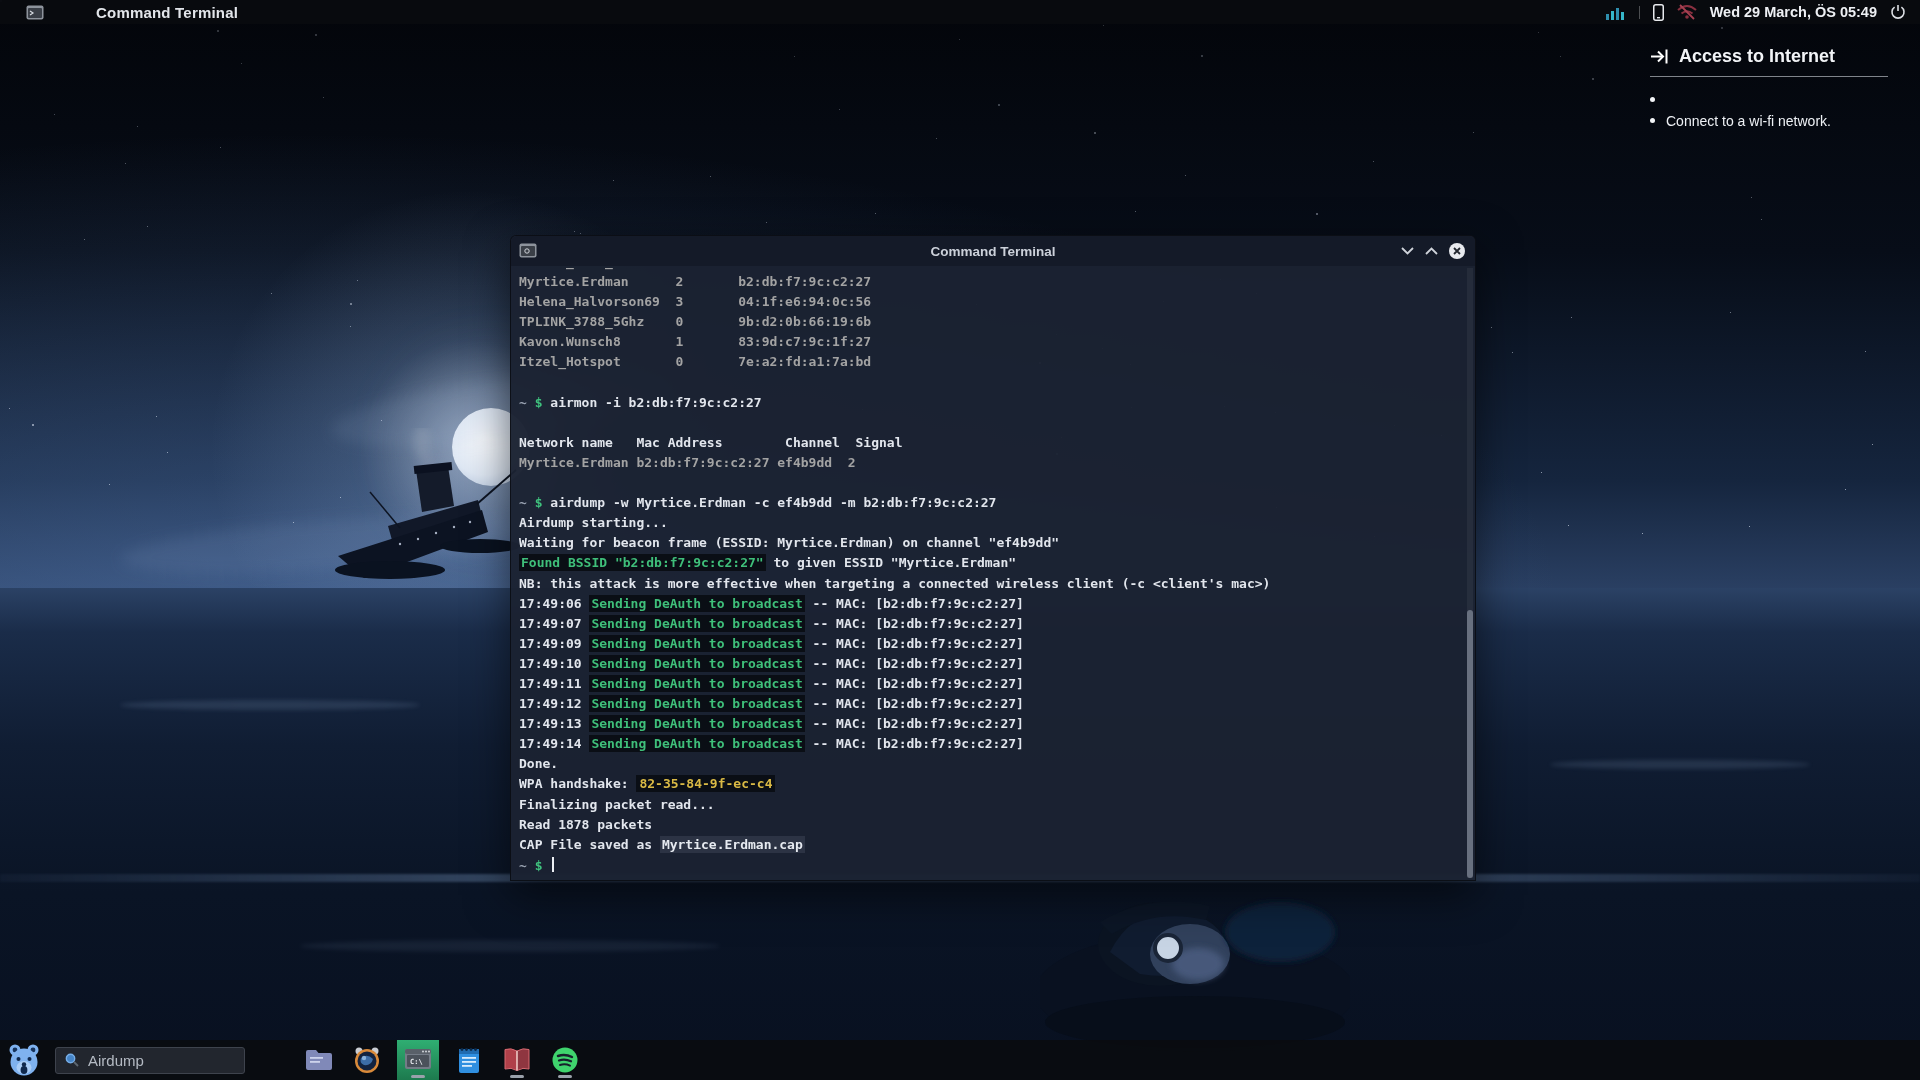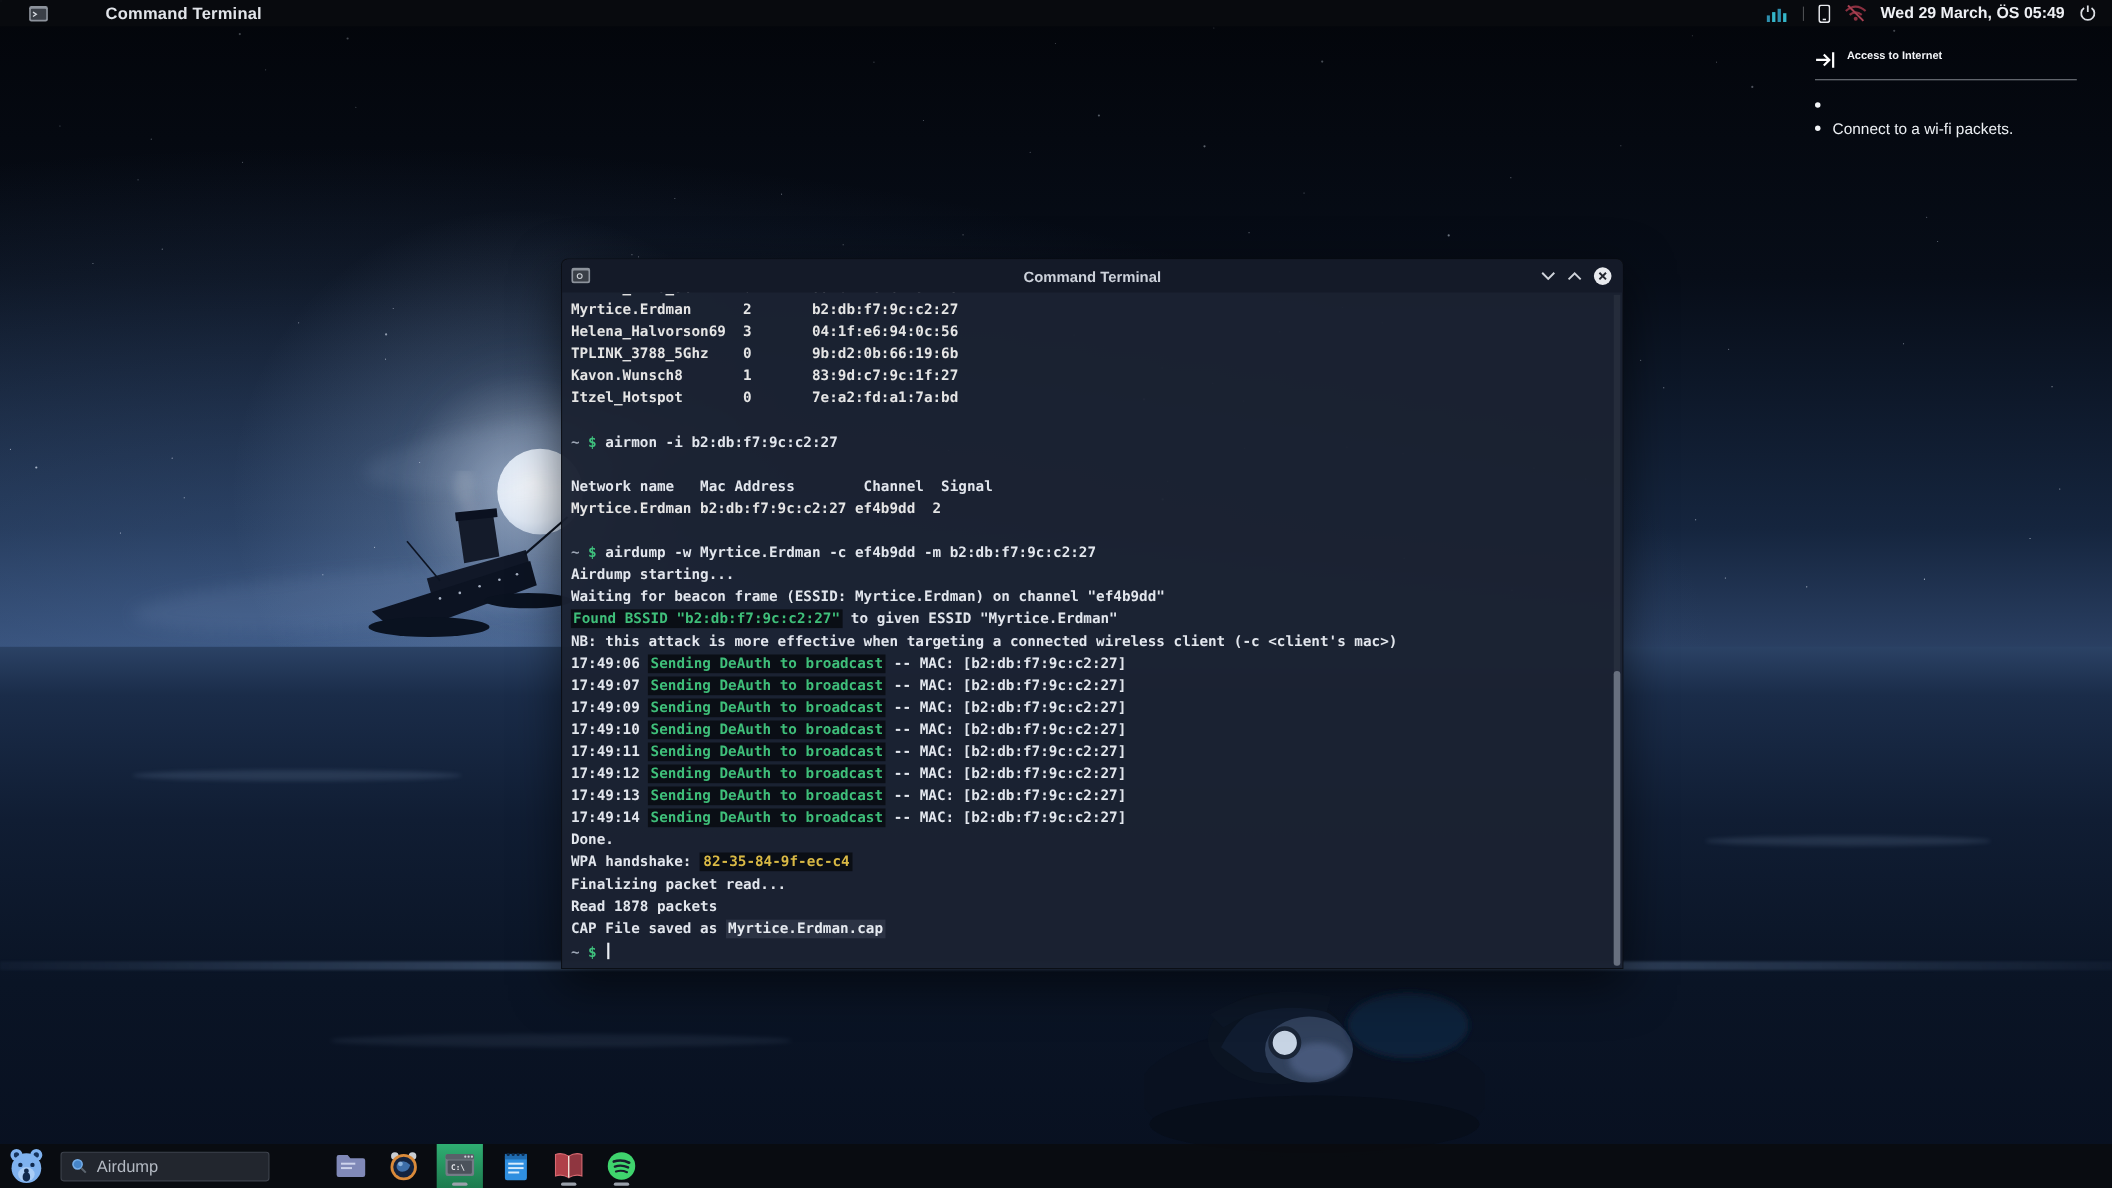--- a/index.html
+++ b/index.html
@@ -34,21 +34,21 @@
     background:rgba(9,11,15,0.94); display:flex; align-items:center; color:#e6e8ec; }
   .mb-left { display:flex; align-items:center; margin-left:26px; }
   .mb-appicon { width:18px; height:15px; }
   .mb-title { margin-left:52px; font-size:15px; font-weight:700; color:#e2e5ea; letter-spacing:0.2px; }
   .mb-right { margin-left:auto; display:flex; align-items:center; gap:13px; margin-right:14px; }
   .mb-sep { width:1px; height:13px; background:rgba(255,255,255,0.28); }
   .mb-clock { font-size:14.5px; font-weight:600; color:#eef0f4; }
 
   
   .taskpanel { position:absolute; left:1650px; top:46px; width:252px; z-index:10; color:#f2f4f7; }
-  .tp-head { display:flex; gap:9px; font-size:10px; font-weight:700; }
+  .tp-head { display:flex; align-items:center; gap:9px; font-size:18px; font-weight:700; }
   .tp-divider { margin-top:9px; width:238px; border-top:1px solid rgba(230,235,242,0.55); }
   .tp-list { margin-top:13px; list-style:none; }
   .tp-item { display:flex; gap:11px; margin-bottom:9px; }
   .tp-bullet { width:5px; height:5px; border-radius:50%; background:#f2f4f7; margin-top:7px; flex:none; }
   .tp-text { width:210px; font-size:14px; line-height:20px; color:#eef1f5; }
 
   
   .terminal { position:absolute; left:510px; top:235px; width:966px; height:646px; z-index:20;
     background:rgba(27,34,50,0.97); border:1px solid rgba(0,0,0,0.55); border-radius:6px 6px 0 0;
     box-shadow:0 14px 44px rgba(0,0,0,0.55); }
@@ -57,21 +57,21 @@
   .tb-icon { position:absolute; left:8px; top:7px; }
   .tb-title { flex:1; text-align:center; color:#ccd1da; font-size:13.5px; font-weight:600; }
   .tb-controls { position:absolute; right:10px; top:0; height:30px; display:flex; align-items:center; gap:11px; }
   .tb-btn { cursor:default; display:flex; align-items:center; }
   .closebtn { width:16px; height:16px; border-radius:50%; background:#e8eaee; display:flex; align-items:center; justify-content:center; }
   .term-content { position:absolute; top:30px; left:0; right:0; bottom:0; overflow:hidden; padding-left:8px; }
   .tlines { margin-top:-12px; font-family:"DejaVu Sans Mono", monospace; font-size:13px; font-weight:700;
     white-space:pre; color:#e2e6ed; }
   .tline { height:20.1px; }
   .w { color:#e2e6ed; }
-  .d { color:#e5e5e5; }
+  .d { color:#a3a3a3; }
   .t { color:#9aa3b2; }
   .p { color:#3fc27e; }
   .g { color:#3fbf7a; background:#0a0e15; padding:1px 2px; }
   .y { color:#d9b945; background:#0a0e15; padding:1px 3px; }
   .s { color:#e6eaf0; background:#2c3344; padding:1px 2px; }
   .cur { display:inline-block; width:2px; height:15px; background:#eceff4; vertical-align:-2px; margin-left:2px; }
   .vscroll { position:absolute; right:2px; top:32px; bottom:2px; width:6px; background:rgba(255,255,255,0.05); }
   .vthumb { position:absolute; left:0; width:6px; top:56%; height:44%; background:#68707f; border-radius:3px; }
 
   
@@ -281,21 +281,21 @@
     </svg>
     <span>Access to Internet</span>
   </div>
   <div class="tp-divider"></div>
   <ul class="tp-list">
     <li class="tp-item">
       <span class="tp-bullet"></span>
     </li>
     <li class="tp-item">
       <span class="tp-bullet"></span>
-      <span class="tp-text">Connect to a wi-fi packets.</span>
+      <span class="tp-text">Connect to a wi-fi network.</span>
     </li>
   </ul>
 </div>
 
 <div class="terminal">
   <div class="titlebar">
     <svg class="tb-icon" width="18" height="15" viewBox="0 0 18 15">
       <rect x="0.5" y="0.5" width="17" height="14" rx="2" fill="#8d939c"></rect>
       <rect x="2" y="3" width="14" height="10" rx="1" fill="#3a3f47"></rect>
       <circle cx="8" cy="8" r="2.2" fill="none" stroke="#cfd3d9" stroke-width="1"></circle>

